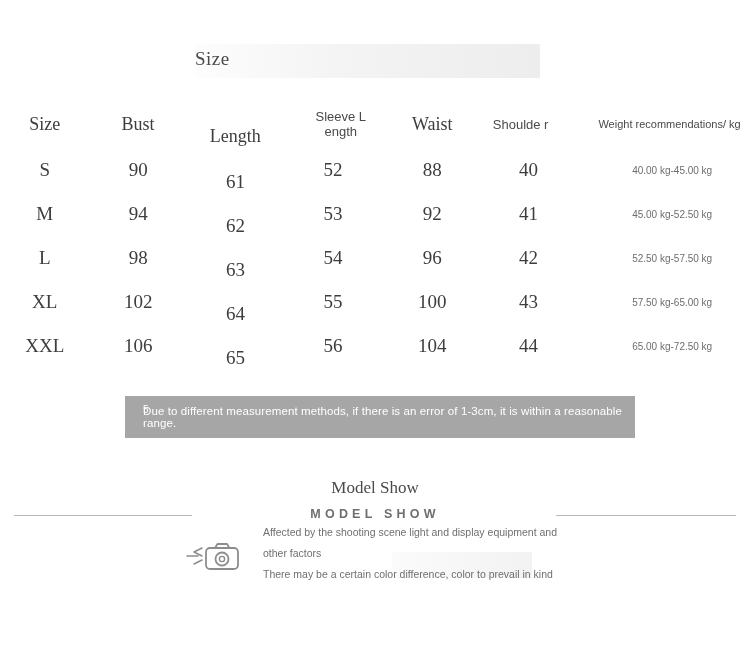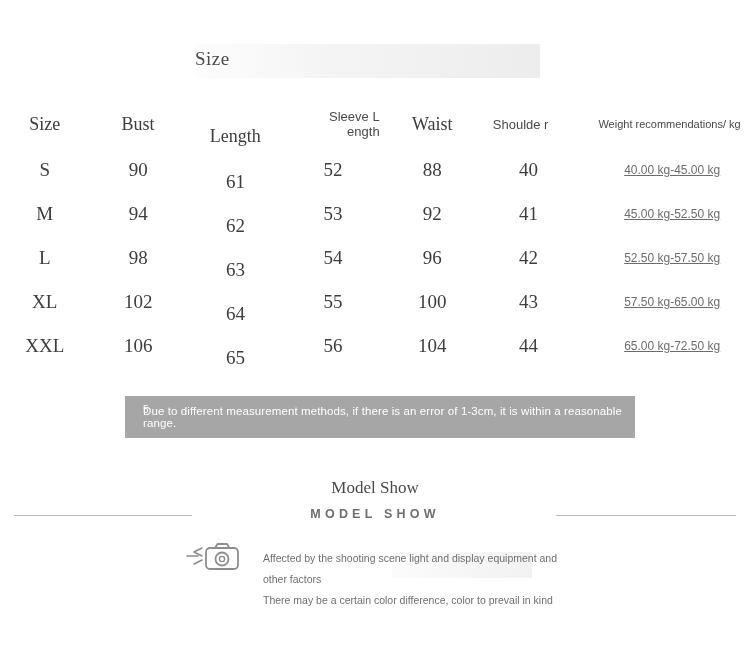--- a/index.html
+++ b/index.html
@@ -87,21 +87,21 @@
     color: #3d3d3d;
     font-family: "Liberation Serif", serif;
   }
   .head .c3, .head .c5 {
     font-size: 13px;
     line-height: 15px;
     font-family: "Liberation Sans", sans-serif;
     color: #4a4a4a;
   }
   .head .c3 {
-    text-align: right;
+    text-align: center;
     padding-left: 18px;
   }
   .head .c5 {
     text-align: left;
     padding-left: 10px;
   }
   .head .c6 {
     font-size: 11px;
     line-height: 13px;
     text-align: left;
@@ -109,24 +109,23 @@
     font-family: "Liberation Sans", sans-serif;
     color: #4a4a4a;
   }
 
   .body .cell {
     font-size: 19px;
     color: #3d3d3d;
     font-family: "Liberation Serif", serif;
   }
   .body .c6 {
-    font-size: 12px;
+    font-size: 10px;
     color: #6d6d6d;
     font-family: "Liberation Sans", sans-serif;
-    text-decoration: underline;
   }
 
   
   .note-bar {
     position: absolute;
     left: 125px;
     top: 396px;
     width: 510px;
     height: 42px;
     background: #a6a6a6;
@@ -184,21 +183,21 @@
     left: 182px;
     top: 540px;
     width: 64px;
     height: 36px;
     color: #8d8d8d;
   }
 
   .disclaimer {
     position: absolute;
     left: 263px;
-    top: 548px;
+    top: 522px;
     width: 300px;
     font-size: 10.5px;
     line-height: 21px;
     color: #6f6f6f;
   }
   .disc-bg {
     position: absolute;
     left: 392px;
     top: 552px;
     width: 140px;

